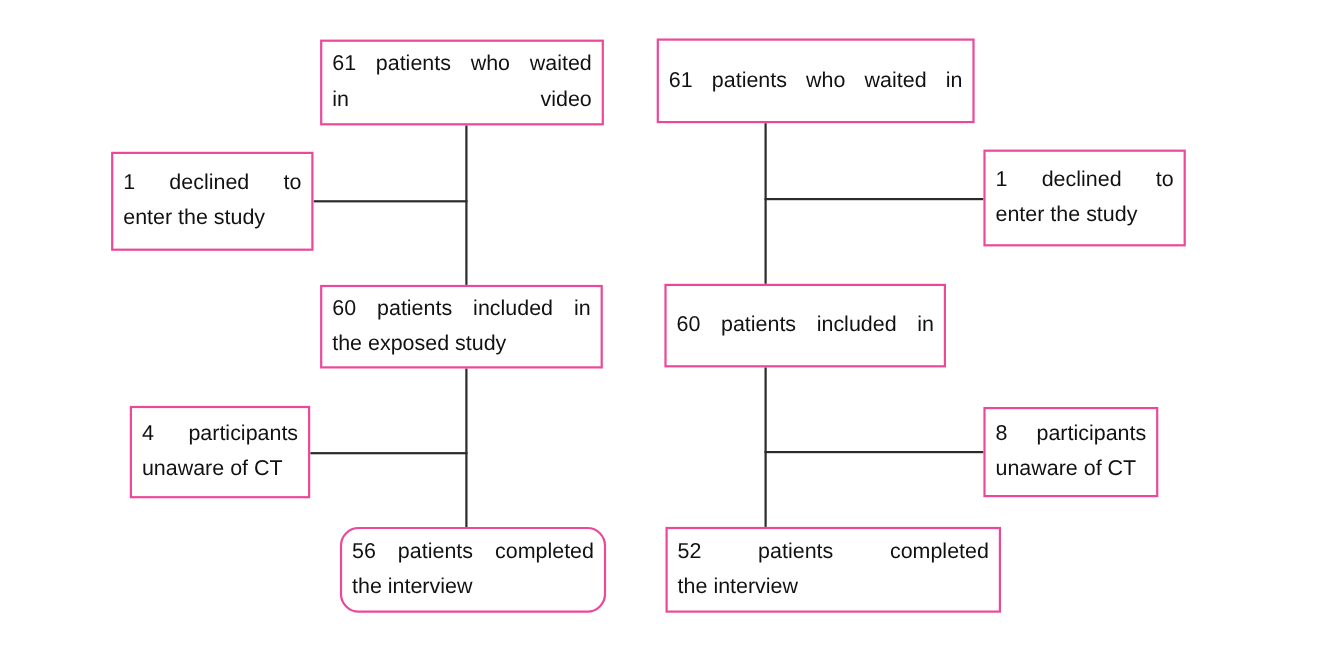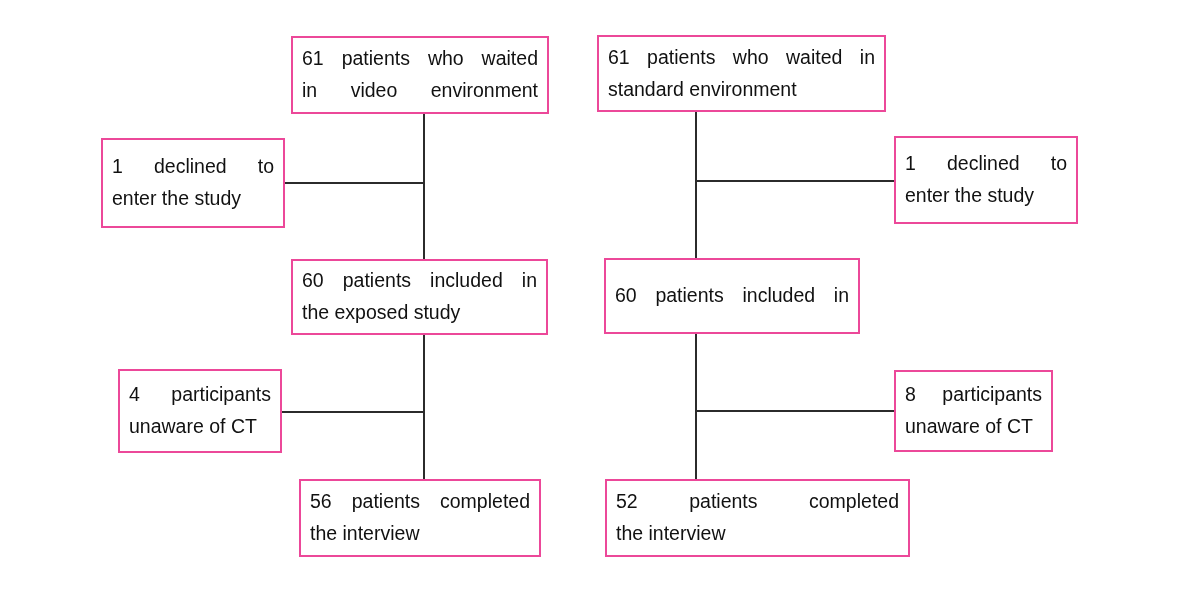--- a/index.html
+++ b/index.html
@@ -69,21 +69,20 @@
   <div class="node" style="left:291px; top:36px; width:258px; height:78px;">
     <span class="line just">
       <span>61</span>
       <span>patients</span>
       <span>who</span>
       <span>waited</span>
     </span>
     <span class="line just">
       <span>in</span>
       <span>video</span>
-      <span>environment</span>
     </span>
   </div>
 
   <div class="node" style="left:101px; top:138px; width:184px; height:90px;">
     <span class="line just">
       <span>1</span>
       <span>declined</span>
       <span>to</span>
     </span>
     <span class="line">enter the study</span>
@@ -100,38 +99,37 @@
   </div>
 
   <div class="node" style="left:118px; top:369px; width:164px; height:84px;">
     <span class="line just">
       <span>4</span>
       <span>participants</span>
     </span>
     <span class="line">unaware of CT</span>
   </div>
 
-  <div class="node" style="left:299px; top:479px; width:242px; height:78px;">
+  <div class="node" style="left:309px; top:479px; width:242px; height:78px;border-radius:17px;">
     <span class="line just">
       <span>56</span>
       <span>patients</span>
       <span>completed</span>
     </span>
     <span class="line">the interview</span>
   </div>
 
   <div class="node" style="left:597px; top:35px; width:289px; height:77px;">
     <span class="line just">
       <span>61</span>
       <span>patients</span>
       <span>who</span>
       <span>waited</span>
       <span>in</span>
     </span>
-    <span class="line">standard environment</span>
   </div>
 
   <div class="node" style="left:894px; top:136px; width:184px; height:88px;">
     <span class="line just">
       <span>1</span>
       <span>declined</span>
       <span>to</span>
     </span>
     <span class="line">enter the study</span>
   </div>

